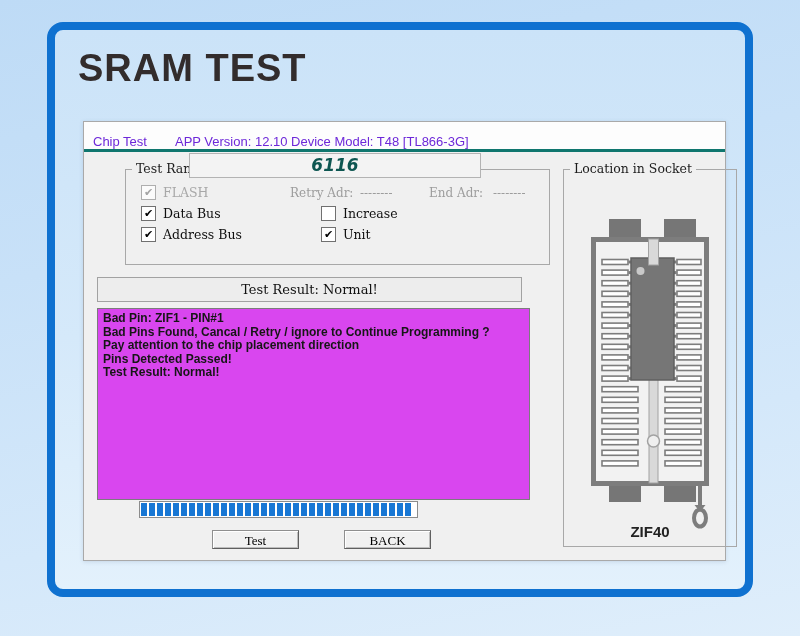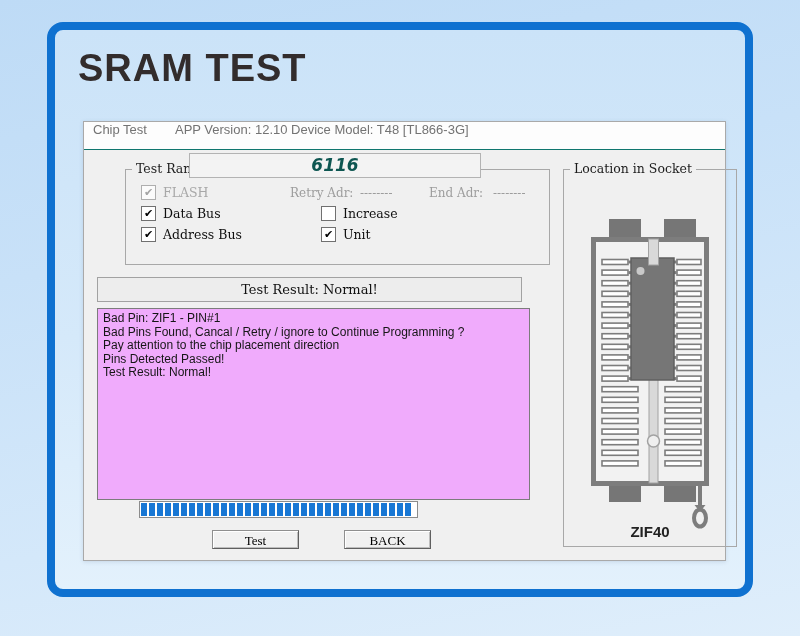--- a/index.html
+++ b/index.html
@@ -20,22 +20,22 @@
     font-family:"Liberation Sans",sans-serif;
   }
   
   .dialog{
     position:absolute;left:28px;top:91px;width:641px;height:438px;
     background:#f0f0f0;border:1px solid #a9a9a9;
     box-shadow:0 1px 4px rgba(70,100,140,.18);
   }
   .titlebar{
     position:absolute;left:0;top:0;right:0;height:27px;background:#fdfdfd;
-    border-bottom:1px solid #0f766e;display:flex;align-items:flex-start;
-    color:#737373;font-size:13px;white-space:nowrap;
+    border-bottom:3px solid #0f766e;display:flex;align-items:flex-end;
+    color:#6d28d9;font-size:13px;white-space:nowrap;
   }
   .titlebar .t1{margin-left:9px;}
   .titlebar .t2{margin-left:28px;}
   .serif{font-family:"DejaVu Serif","Liberation Serif",serif;}
   
   .group{position:absolute;border:1px solid #a8a8a8;margin-left:28px;}
   .group-label{
     position:absolute;top:-9px;left:6px;background:#f0f0f0;padding:0 4px;
     font-size:12.5px;color:#1c1c1c;font-family:"DejaVu Serif","Liberation Serif",serif;
   }
@@ -62,22 +62,22 @@
        font-size:12px;color:#9d9d9d;white-space:nowrap;}
   
   .result-bar{
     position:absolute;left:13px;top:155px;width:423px;height:23px;
     background:#ededed;border:1px solid #a2a2a2;text-align:center;line-height:23px;
     font-size:13px;color:#111;
   }
   
   .log-area{
     position:absolute;left:13px;top:186px;width:421px;height:184px;
-    background:#f0abfc;border:1px solid #7c7c7c;padding:3px 5px;overflow:hidden;
-    font-size:12px;line-height:13.6px;color:#161616;box-sizing:content-box;
+    background:#d946ef;border:1px solid #7c7c7c;padding:3px 5px;overflow:hidden;
+    font-size:12px;line-height:13.6px;color:#161616;box-sizing:content-box;font-weight:bold;
   }
   
   .progress{
     position:absolute;left:55px;top:379px;width:279px;height:17px;box-sizing:border-box;
     background:#fff;border:1px solid #8c8c8c;padding:1px;
   }
   .progress .fill{
     height:100%;width:98.5%;
     background:repeating-linear-gradient(90deg,#1877d4 0px,#1877d4 6px,#ffffff 6px,#ffffff 8px);
   }

